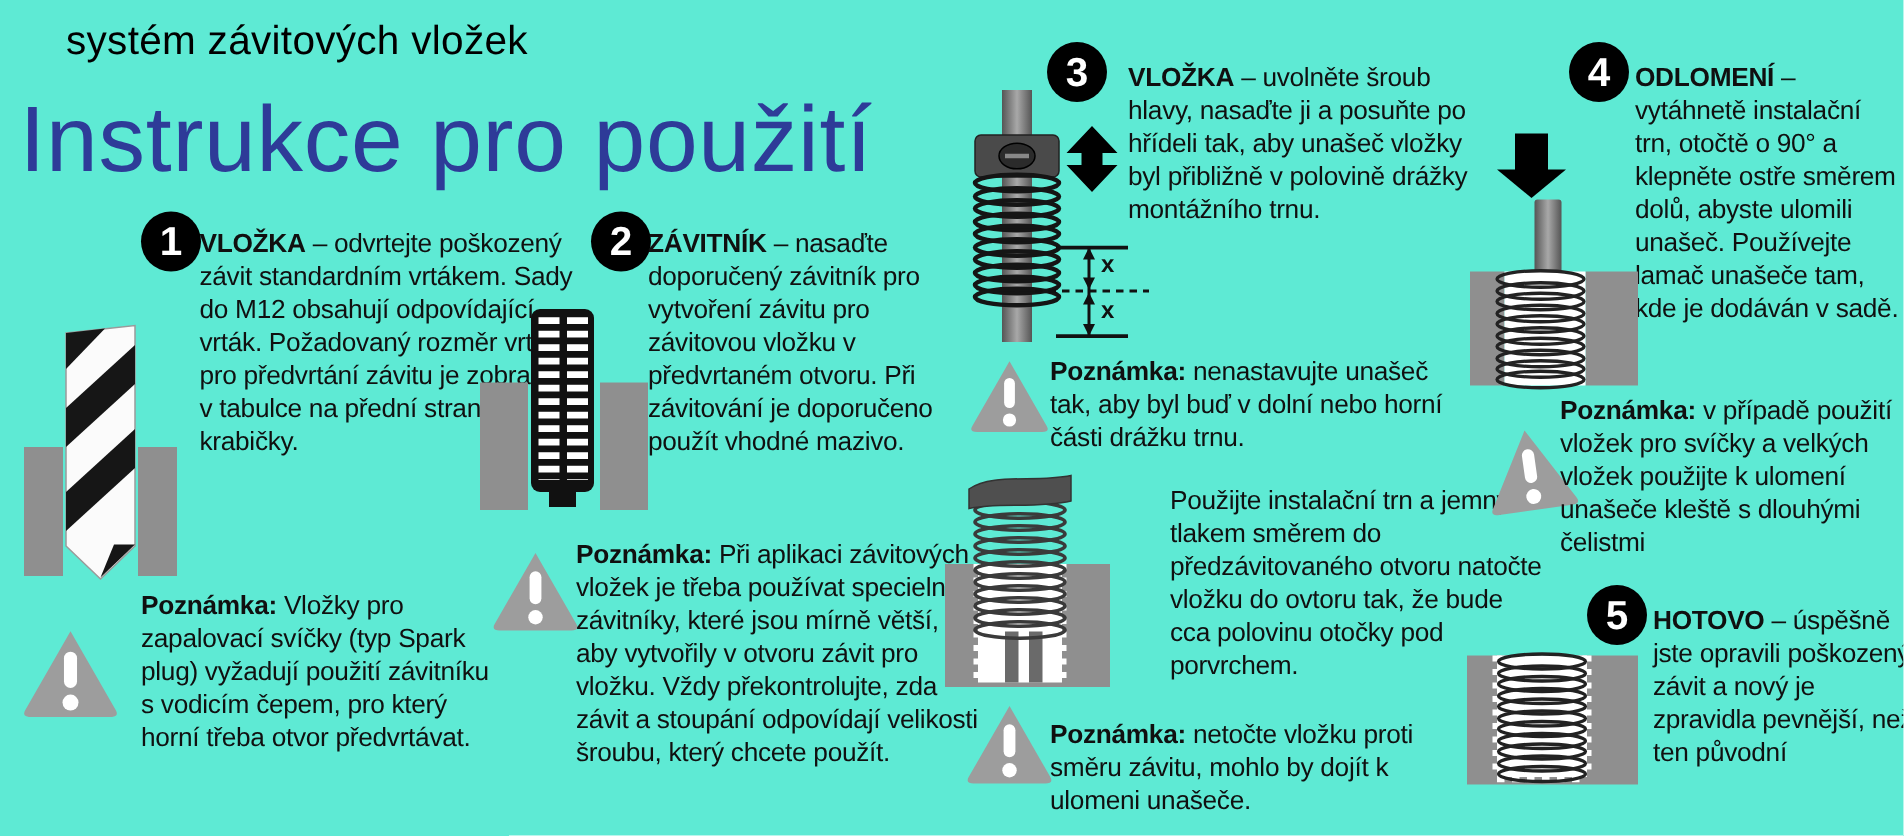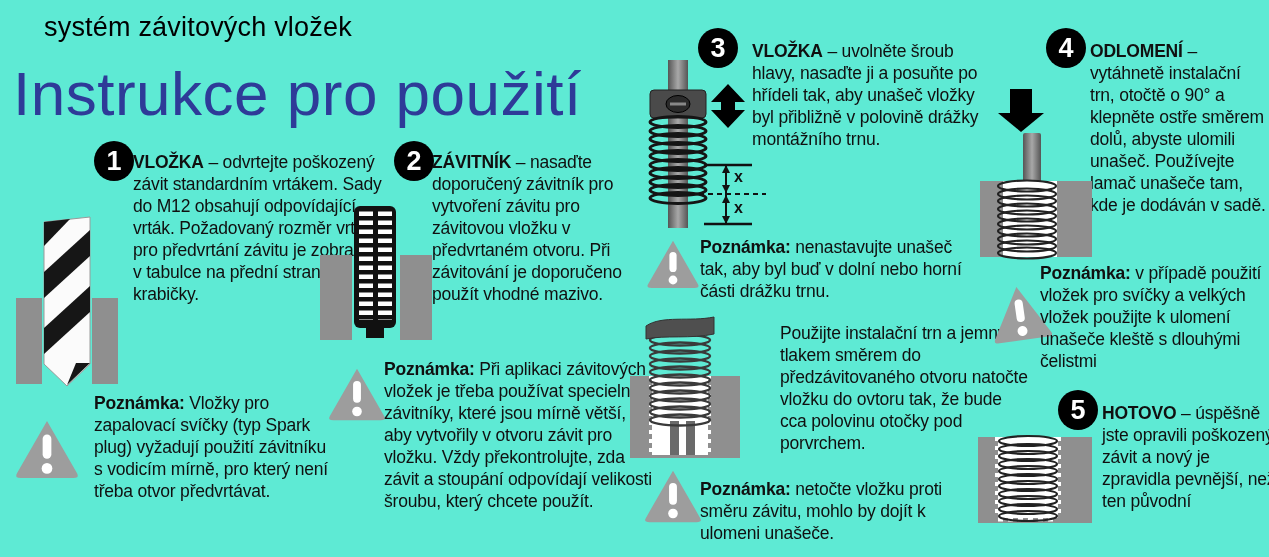--- a/index.html
+++ b/index.html
@@ -39,21 +39,21 @@
     <polygon points="55,171 78,149 64,149" fill="#161616"></polygon>
   </svg>
 
   <svg class="abs" style="left:12px;top:418px;" width="70" height="62" viewBox="0 0 70 64">
     <path d="M35 3 L66 57 Q69 62 62 62 L8 62 Q1 62 4 57 Z" fill="#9d9d9d"></path>
     <rect x="30.5" y="17" width="9" height="25" rx="4.5" fill="#fff"></rect>
     <circle cx="35" cy="52" r="5.5" fill="#fff"></circle>
   </svg>
   <div class="abs txt" style="left:94px;top:392px;width:240px;">
     <b>Poznámka:</b>
-    <span>Vložky pro zapalovací svíčky (typ Spark plug) vyžadují použití závitníku s vodicím mírně, pro který není třeba otvor předvrtávat.</span>
+    <span>Vložky pro zapalovací svíčky (typ Spark plug) vyžadují použití závitníku s vodicím čepem, pro který horní třeba otvor předvrtávat.</span>
   </div>
 
   <div class="abs badge" style="left:394px;top:141px;">2</div>
   <div class="abs txt" style="left:432px;top:151px;width:222px;">
     <b>ZÁVITNÍK</b>
     <span>– nasaďte doporučený závitník pro vytvoření závitu pro závitovou vložku v předvrtaném otvoru. Při závitování je doporučeno použít vhodné mazivo.</span>
   </div>
 
   <svg class="abs" style="left:320px;top:198px;" width="112" height="142" viewBox="0 0 112 142">
     <defs>

